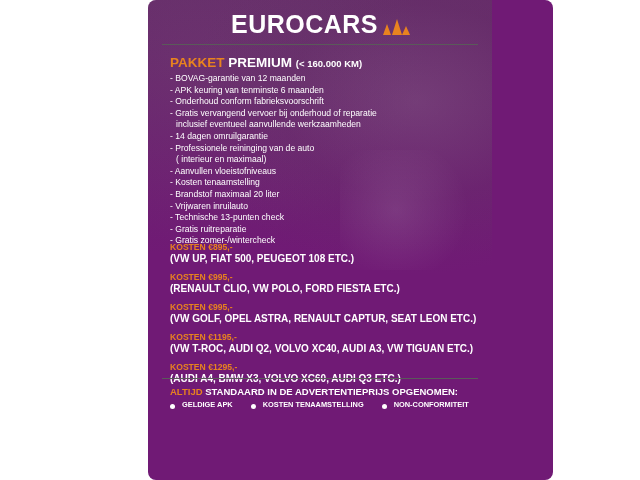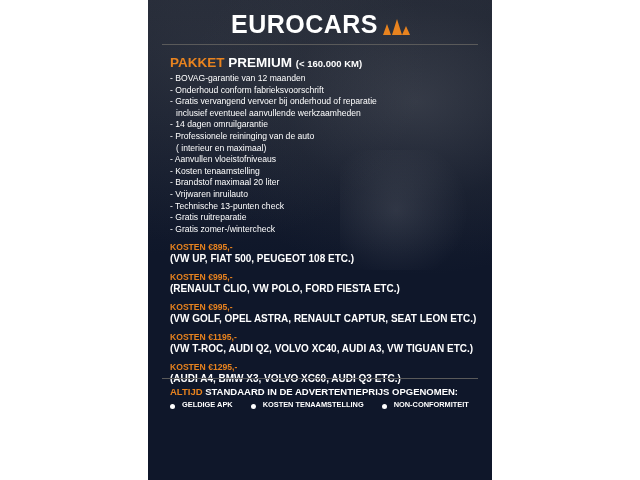--- a/index.html
+++ b/index.html
@@ -12,24 +12,25 @@
     width: 640px;
     height: 480px;
     background: #ffffff;
     font-family: "Liberation Sans", sans-serif;
     overflow: hidden;
   }
   .card {
     position: absolute;
     left: 148px;
     top: 0;
-    width: 344px;
+    width: 405px;
     height: 480px;
-    background: #0f172a;
+    background: #701a75;
     overflow: hidden;
+    border-radius: 8px;
   }
   
   .bg-photo {
     position: absolute;
     left: 0;
     top: 0;
     width: 344px;
     height: 300px;
     background:
       radial-gradient(ellipse at 78% 34%, rgba(150,150,150,0.22) 0%, rgba(90,90,90,0.10) 35%, rgba(0,0,0,0) 62%),
@@ -215,20 +216,21 @@
     <div class="rule"></div>
 
     <div class="pkg-title">
       <span class="pakket">PAKKET</span>
       <span>PREMIUM</span>
       <span class="km">(&lt; 160.000 KM)</span>
     </div>
 
     <div class="features">
       <div>- BOVAG-garantie van 12 maanden</div>
+      <div>- APK keuring van tenminste 6 maanden</div>
       <div>- Onderhoud conform fabrieksvoorschrift</div>
       <div>- Gratis vervangend vervoer bij onderhoud of reparatie</div>
       <div class="indent">inclusief eventueel aanvullende werkzaamheden</div>
       <div>- 14 dagen omruilgarantie</div>
       <div>- Professionele reininging van de auto</div>
       <div class="indent">( interieur en maximaal)</div>
       <div>- Aanvullen vloeistofniveaus</div>
       <div>- Kosten tenaamstelling</div>
       <div>- Brandstof maximaal 20 liter</div>
       <div>- Vrijwaren inruilauto</div>

